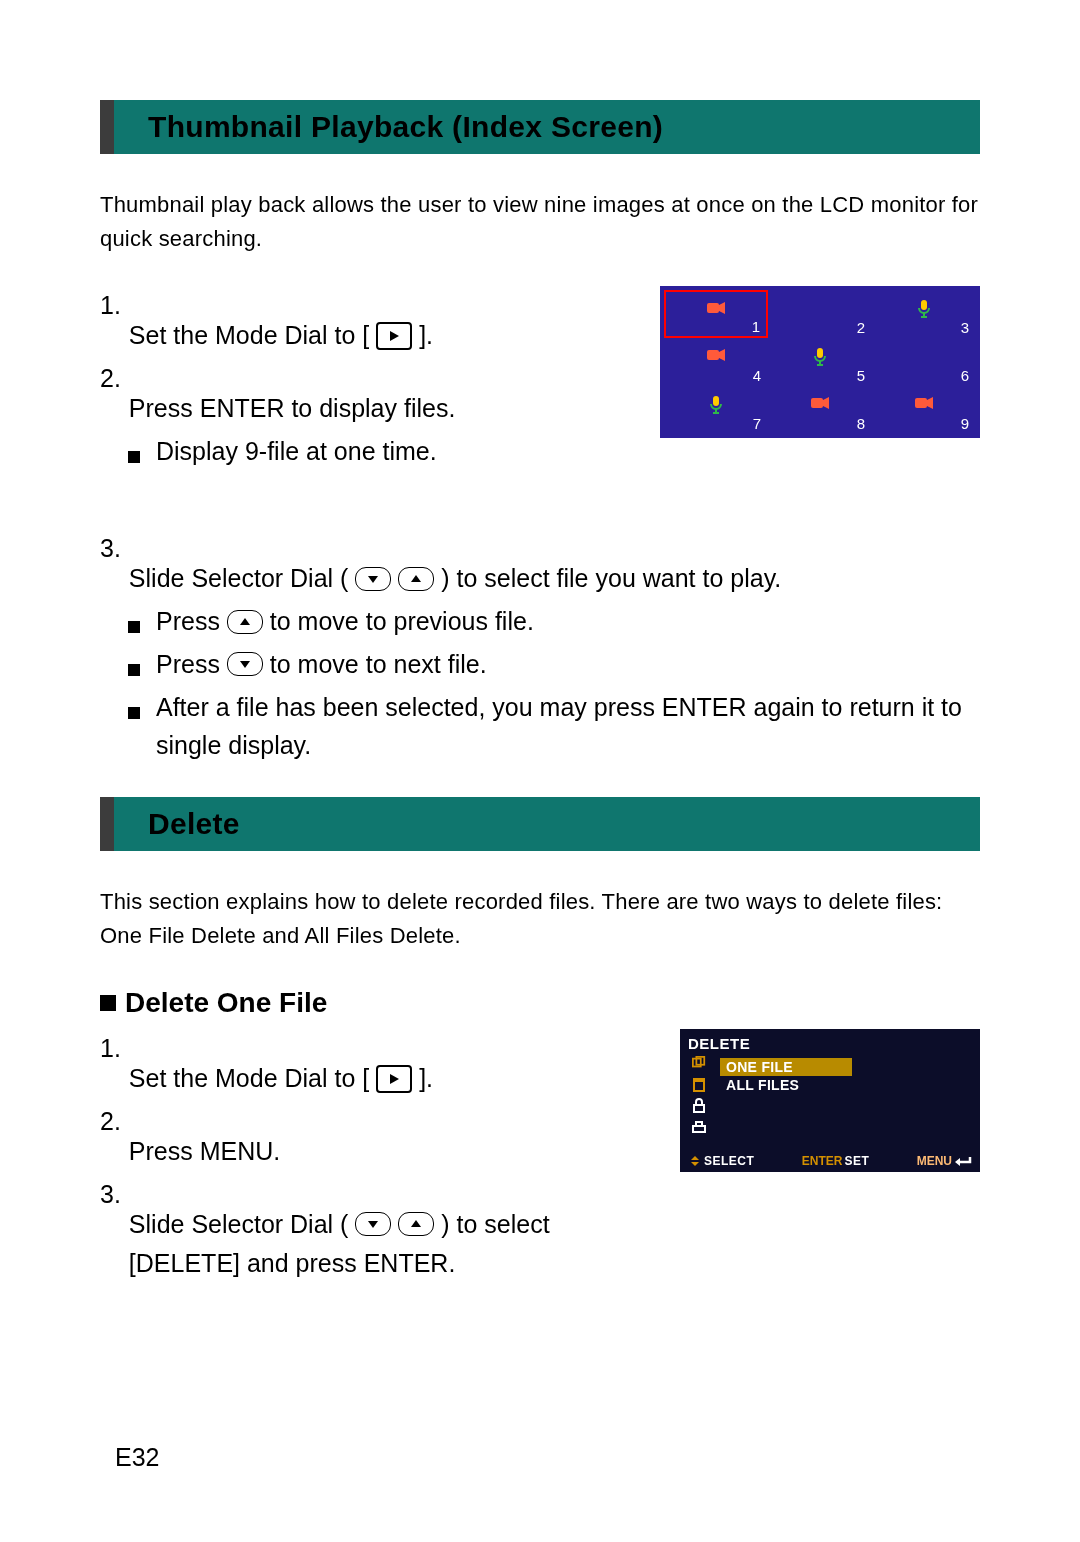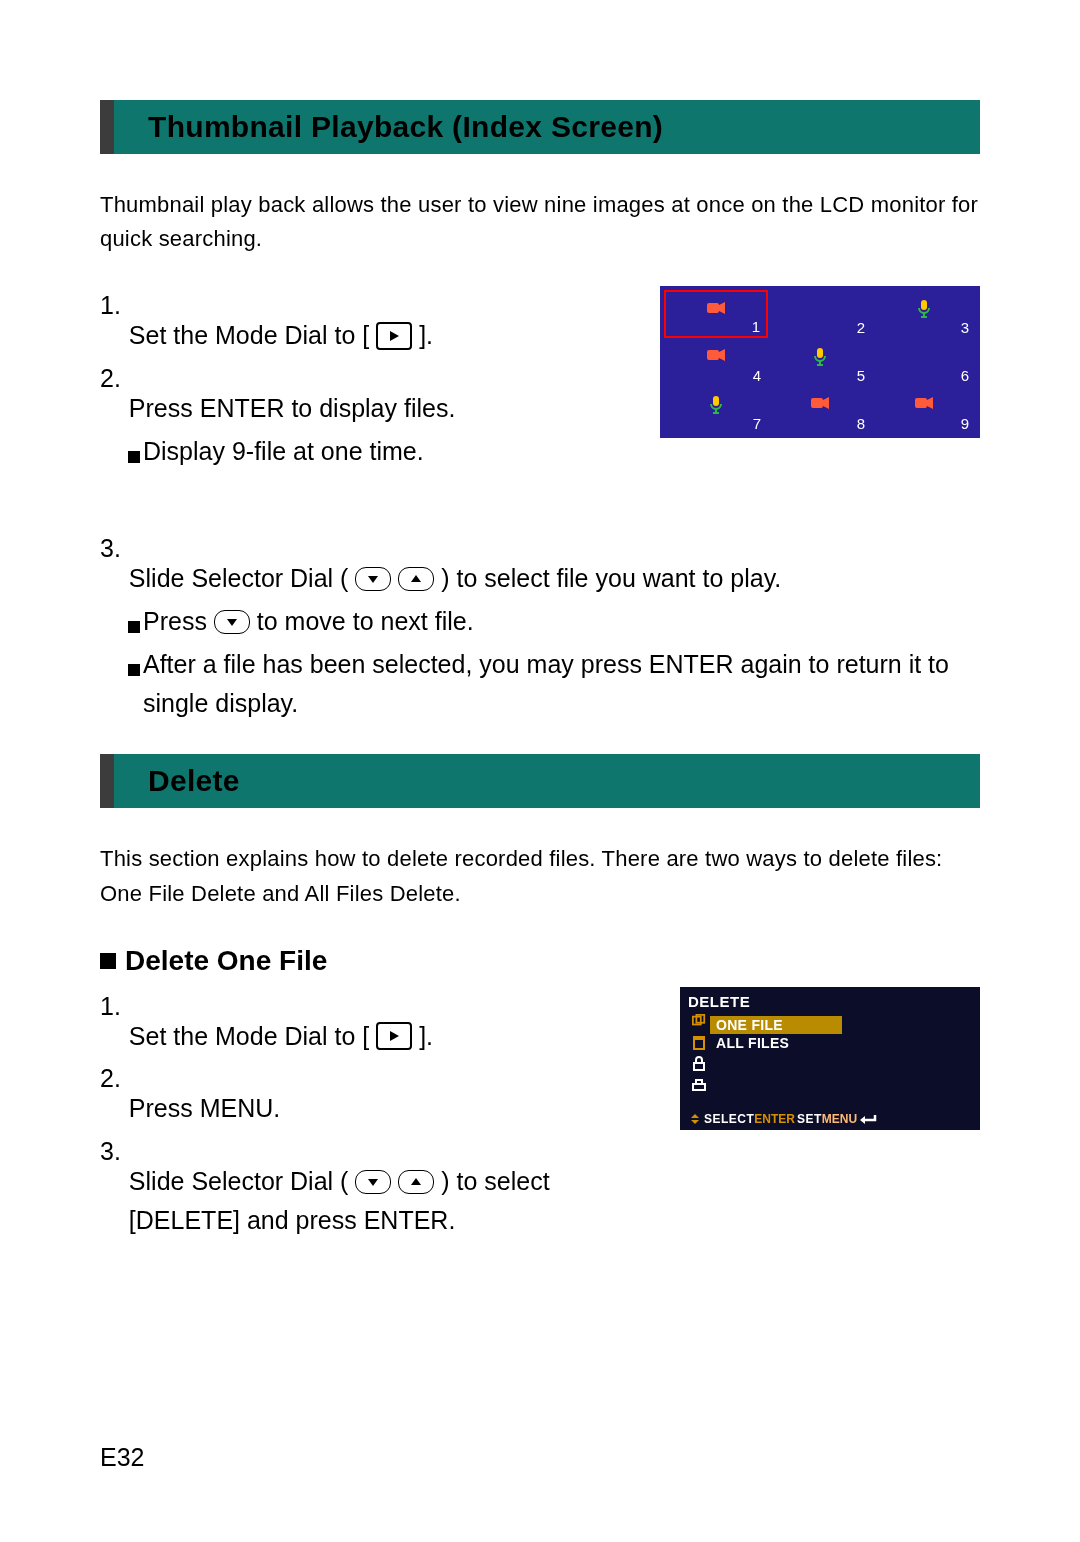--- a/index.html
+++ b/index.html
@@ -52,21 +52,21 @@
   }
   .step-body {
     flex: 1;
     margin-top: 30px;
   }
   .sub-bullet {
     font-size: 25px;
     line-height: 1.55;
     display: flex;
     align-items: baseline;
-    gap: 3px;
+    gap: 16px;
     margin-left: 28px;
     margin-bottom: 4px;
   }
   .sub-bullet .square {
     display: inline-block;
     width: 12px;
     height: 12px;
     background: #000;
     flex: 0 0 auto;
     position: relative;
@@ -170,20 +170,21 @@
     box-sizing: border-box;
   }
   .dp-title {
     font-size: 15px;
     font-weight: bold;
     letter-spacing: 0.5px;
     margin-bottom: 4px;
   }
   .dp-body {
     display: flex;
+    gap: 10px;
     min-height: 94px;
   }
   .dp-icons {
     display: flex;
     flex-direction: column;
     gap: 6px;
     align-items: center;
     width: 22px;
   }
   .dp-options {
@@ -197,33 +198,33 @@
     letter-spacing: 0.3px;
   }
   .dp-opt.sel {
     background: #b88b00;
     color: #fff;
     display: inline-block;
     min-width: 120px;
   }
   .dp-footer {
     display: flex;
-    justify-content: flex-start;
+    justify-content: space-between;
     align-items: center;
     font-size: 12px;
     font-weight: bold;
     padding-top: 4px;
   }
   .dp-footer .lbl { color: #fff; letter-spacing: 0.5px; }
   .dp-footer .kw1 { color: #d49000; }
   .dp-footer .kw2 { color: #fdba74; }
   .dp-footer .seg { display: inline-flex; align-items: center; gap: 2px; }
   .page-number {
     position: absolute;
-    left: 100px;
+    left: 115px;
     bottom: 70px;
     font-size: 25px;
   }
 </style>
 </head>
 <body>
 
 <div class="page">
 
   <div class="section-header">Thumbnail Playback (Index Screen)</div>
@@ -337,20 +338,32 @@
         </span>
         <span class="pill">
           <svg viewBox="0 0 12 10">
               <polygon points="1,8 11,8 6,1" fill="#000"></polygon>
             </svg>
         </span>
         <span>) to select file you want to play.</span>
       </span>
     </div>
 
+    <div class="sub-bullet">
+      <span class="square"></span>
+      <span>
+        <span>Press</span>
+        <span class="pill">
+          <svg viewBox="0 0 12 10">
+              <polygon points="1,8 11,8 6,1" fill="#000"></polygon>
+            </svg>
+        </span>
+        <span>to move to previous file.</span>
+      </span>
+    </div>
 
     <div class="sub-bullet">
       <span class="square"></span>
       <span>
         <span>Press</span>
         <span class="pill">
           <svg viewBox="0 0 12 10">
               <polygon points="1,2 11,2 6,9" fill="#000"></polygon>
             </svg>
         </span>

